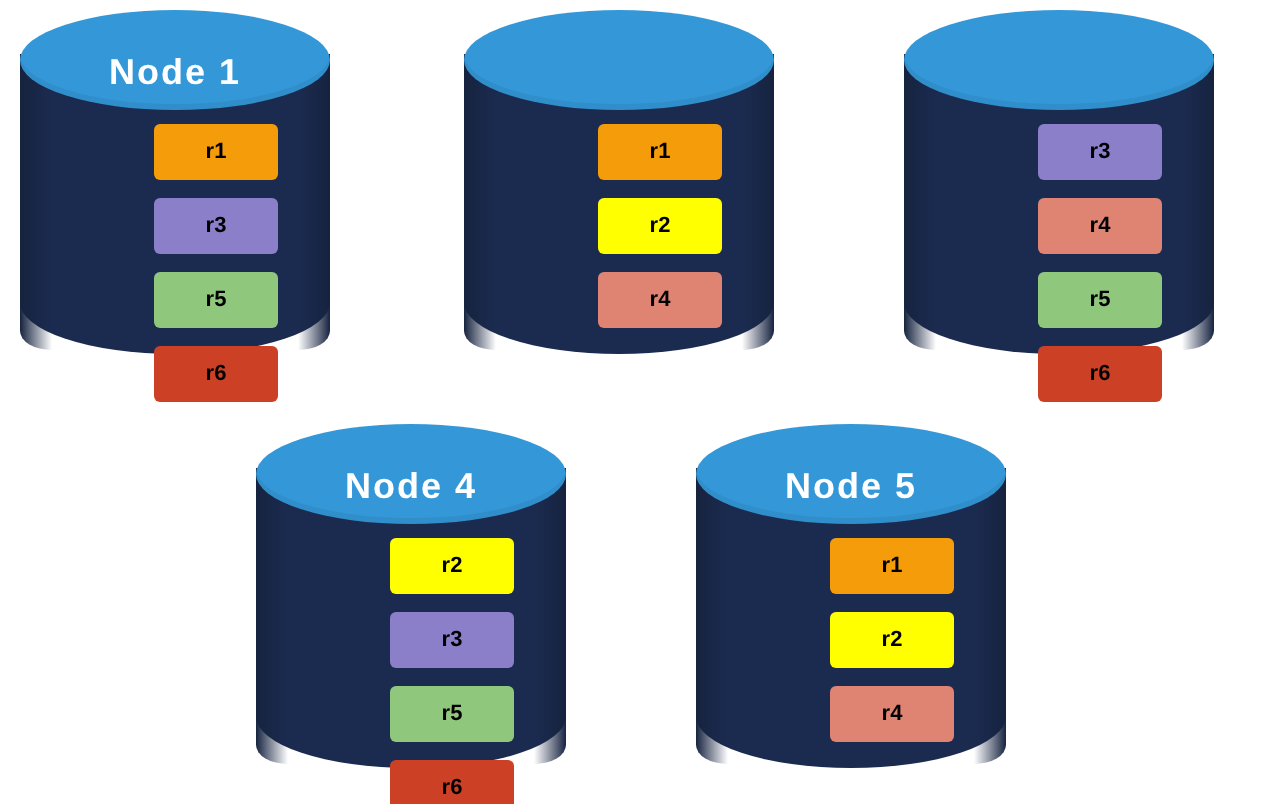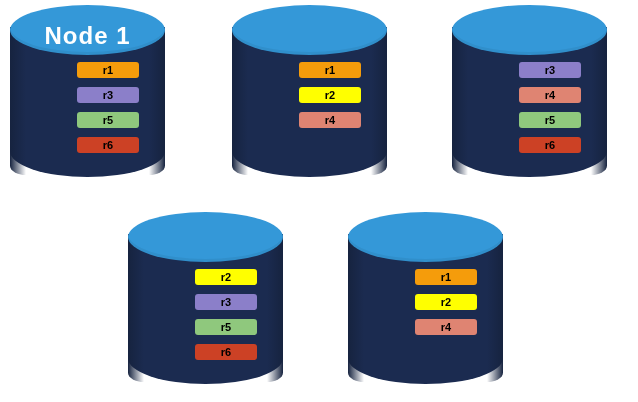--- a/index.html
+++ b/index.html
@@ -75,39 +75,39 @@
   .node-label {
     position: absolute;
     left: 0;
     top: 0;
     width: 155px;
     height: 50px;
     display: flex;
     align-items: center;
     justify-content: center;
     color: #ffffff;
-    font-size: 24px;
+    font-size: 18px;
     font-weight: bold;
     letter-spacing: 1px;
     padding-top: 12px;
     box-sizing: border-box;
     white-space: nowrap;
   }
 
   
   .replica-list {
     position: absolute;
     left: 27px;
     top: 57px;
     width: 102px;
   }
   .node.row2 .replica-list { top: 57px; }
 
   .replica {
-    height: 16px;
+    height: 28px;
     margin-bottom: 9px;
     border-radius: 3px;
     display: flex;
     align-items: center;
     justify-content: center;
     color: #000000;
     font-size: 11px;
     font-weight: bold;
     line-height: 1;
     box-sizing: border-box;
@@ -153,31 +153,33 @@
         <div class="replica" style="background: rgb(223, 132, 114);">r4</div>
         <div class="replica" style="background: rgb(143, 200, 125);">r5</div>
         <div class="replica" style="background: rgb(204, 65, 37);">r6</div>
       </div>
     </div>
     <div class="node row2" style="left: 128px; top: 212px;">
       <div class="cyl-body"></div>
       <div class="cyl-shade-l"></div>
       <div class="cyl-shade-r"></div>
       <div class="cyl-top"></div>
+      <div class="node-label">Node  4</div>
       <div class="replica-list">
         <div class="replica" style="background: rgb(255, 255, 0);">r2</div>
         <div class="replica" style="background: rgb(139, 127, 201);">r3</div>
         <div class="replica" style="background: rgb(143, 200, 125);">r5</div>
         <div class="replica" style="background: rgb(204, 65, 37);">r6</div>
       </div>
     </div>
     <div class="node row2" style="left: 348px; top: 212px;">
       <div class="cyl-body"></div>
       <div class="cyl-shade-l"></div>
       <div class="cyl-shade-r"></div>
       <div class="cyl-top"></div>
+      <div class="node-label">Node  5</div>
       <div class="replica-list">
         <div class="replica" style="background: rgb(245, 156, 11);">r1</div>
         <div class="replica" style="background: rgb(255, 255, 0);">r2</div>
         <div class="replica" style="background: rgb(223, 132, 114);">r4</div>
       </div>
     </div>
   </div>
 
 </body></html>

